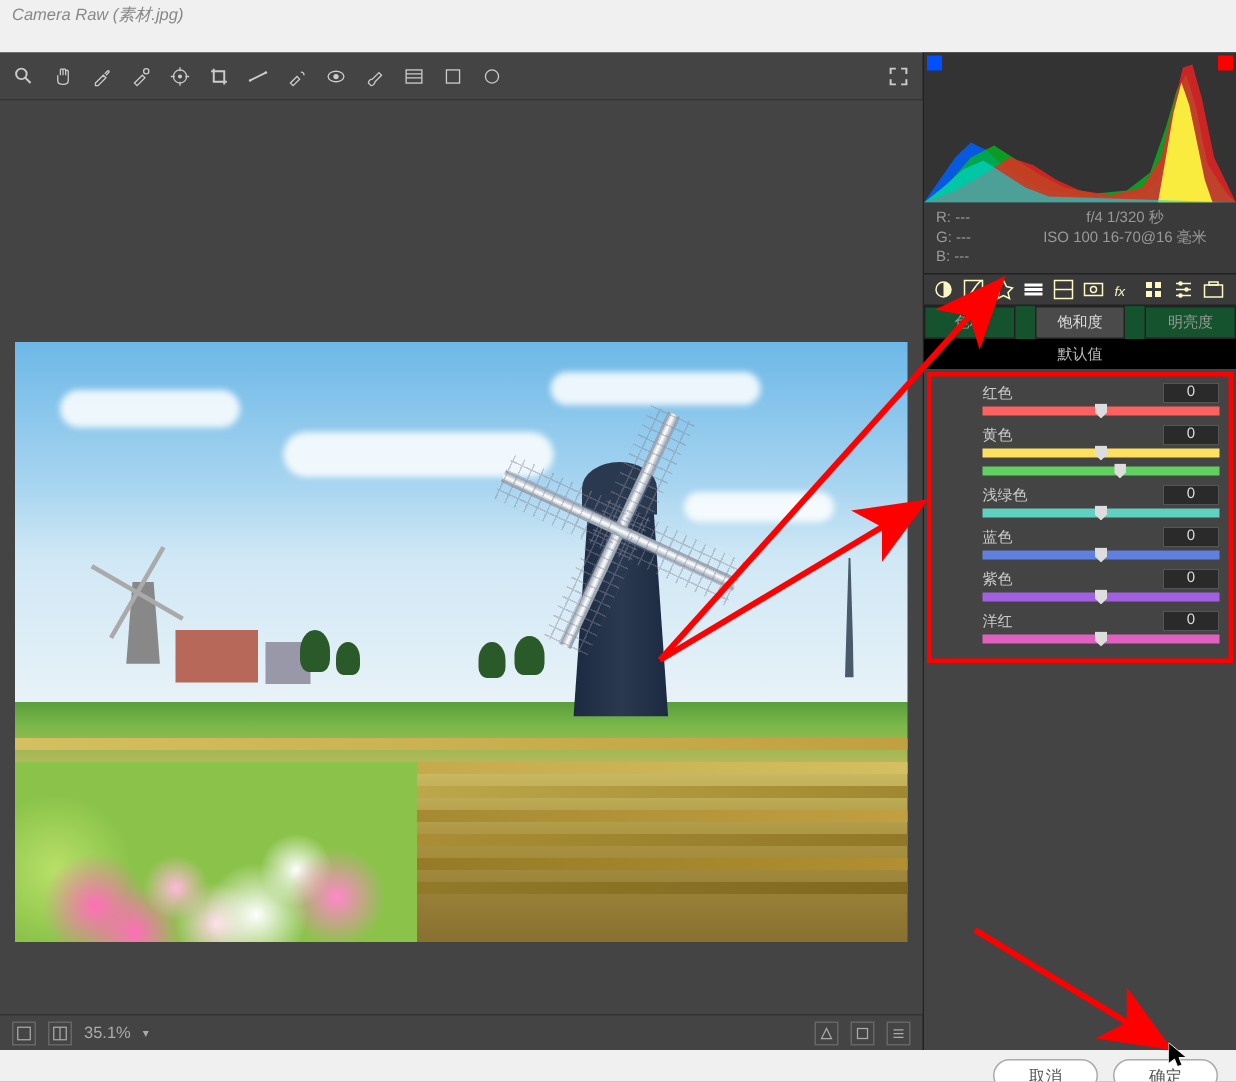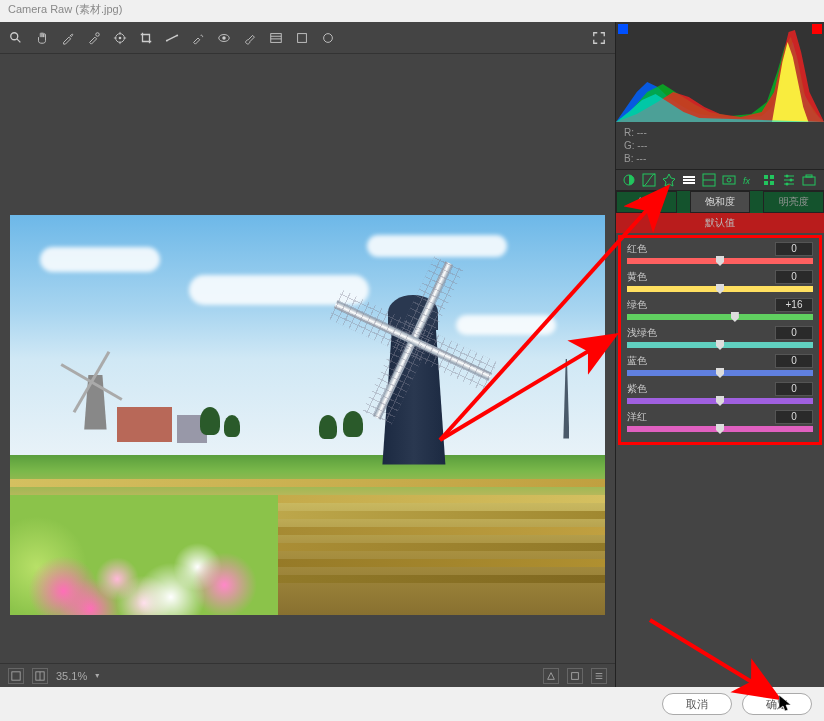--- a/index.html
+++ b/index.html
@@ -1,17 +1,17 @@
 <!DOCTYPE html>
 <html><head>
 <meta charset="utf-8">
 <style>
 * { margin: 0; padding: 0; box-sizing: border-box; font-family: "Microsoft YaHei", Arial, sans-serif; }
 body { width: 824px; height: 721px; background: #fff; overflow: hidden; position: relative; }
-.title-bar { height: 22px; background: #f0f0f0; padding: 2px 8px; font-size: 11px; color: #888; }
+.title-bar { height: 35px; background: #f0f0f0; padding: 2px 8px; font-size: 11px; color: #888; font-style: italic; }
 .app { display: flex; height: 665px; background: #444; }
 .left-panel { width: 615px; display: flex; flex-direction: column; }
 .toolbar { height: 32px; background: #444; display: flex; align-items: center; padding: 0 8px; gap: 10px; border-bottom: 1px solid #333; }
 .toolbar .tool { width: 16px; height: 16px; display: flex; align-items: center; justify-content: center; color: #ccc; cursor: pointer; }
 .toolbar .tool svg { width: 14px; height: 14px; }
 .toolbar .spacer { flex: 1; }
 .preview { flex: 1; background: #444; padding: 10px; display: flex; align-items: center; justify-content: center; position: relative; }
 .image-canvas { width: 595px; height: 400px; position: relative; margin-top: 112px; }
 .sky { position:absolute; top:0; left:0; right:0; height:60%; background: linear-gradient(to bottom,#6db8e8 0%,#a8d5f0 40%,#d0e8f5 60%,#e8f2f8 100%); }
 .cloud { position:absolute; background: rgba(255,255,255,0.85); border-radius: 50px; filter: blur(2px); }
@@ -31,31 +31,31 @@
 .right-panel { width:209px; background:#444; display:flex; flex-direction:column; border-left:1px solid #222; }
 .histogram { height:100px; position:relative; background:#333; }
 .histogram svg { width:100%; height:100%; }
 .clip-warn { position:absolute; width:10px; height:10px; top:2px; }
 .clip-warn.left { left:2px; background:#0050ff; }
 .clip-warn.right { right:2px; background:#ff0000; }
 .info-row { display:flex; padding:4px 8px; font-size:10px; color:#999; background:#3a3a3a; }
 .info-row .rgb { width:60px; line-height:1.3; }
 .info-row .exif { flex:1; text-align:center; line-height:1.3; }
 .panel-icons { height:22px; background:#3a3a3a; display:flex; align-items:center; padding:0 6px; gap:6px; border-top:1px solid #222; border-bottom:1px solid #222; }
-.panel-icons .picon { width:14px; height:14px; color:#22c55e; cursor:pointer; }
+.panel-icons .picon { width:14px; height:14px; color:#fef9c3; cursor:pointer; }
 .panel-icons .picon svg { width:14px; height:14px; }
 .panel-icons .picon.active { color:#fff; }
 .panel-header { height:20px; background:#3a3a3a; display:flex; align-items:center; justify-content:center; font-size:10px; color:#bbb; position:relative; }
 .panel-header .menu-icon { position:absolute; right:6px; cursor:pointer; }
 .sub-tabs { height:22px; display:flex; background:#14532d;gap:13px; }
 .sub-tabs .stab { flex:1; display:flex; align-items:center; justify-content:center; font-size:10px; color:#999; cursor:pointer; border:1px solid #222; }
 .sub-tabs .stab.active { background:#4a4a4a; color:#ddd; }
-.default-label { height:20px; display:flex; align-items:center; justify-content:center; font-size:10px; color:#bbb; background:#b91c1c; }
+.default-label { height:20px; display:flex; align-items:center; justify-content:center; font-size:10px; color:#bbb; background:#000000; }
 .sliders-highlight { border:3px solid #ff0000; margin:2px; padding:4px 6px; }
-.slider-row { margin-bottom:6px; }
+.slider-row { margin-bottom:6px;margin-left:28px; }
 .slider-row .slider-head { display:flex; justify-content:space-between; align-items:center; margin-bottom:2px; }
 .slider-row .slider-label { font-size:10px; color:#ccc; }
 .slider-row .slider-value { width:38px; height:14px; background:#2a2a2a; border:1px solid #555; color:#ddd; font-size:10px; text-align:center; line-height:12px; }
 .slider-track { height:6px; position:relative; cursor:pointer; }
 .slider-thumb { position:absolute; width:8px; height:10px; background:#ddd; top:-2px; transform:translateX(-50%); clip-path: polygon(0 0,100% 0,100% 60%,50% 100%,0 60%); }
 .footer { height:34px; background:#f0f0f0; display:flex; align-items:center; justify-content:flex-end; padding:0 12px; gap:10px; }
 .footer button { width:70px; height:22px; background:#fff; border:1px solid #aaa; border-radius:11px; font-size:11px; color:#555; cursor:pointer; }
 .footer button.primary { background:#fff; position:relative; }
 .arrow { position:absolute; pointer-events:none; z-index:100; }
 .cursor-icon { position:absolute; z-index:101; }
@@ -245,20 +245,24 @@
         <path d="M0 100 L12 90 L25 78 L38 72 L50 80 L65 90 L80 96 L200 100 Z" fill="#00e0e0" opacity="0.6"></path>
       </svg>
     </div>
 
     <div class="info-row">
       <div class="rgb">
         <div><span>R:</span> <span>---</span></div>
         <div><span>G:</span> <span>---</span></div>
         <div><span>B:</span> <span>---</span></div>
       </div>
+      <div class="exif">
+        <div>f/4  1/320 秒</div>
+        <div>ISO 100  16-70@16 毫米</div>
+      </div>
     </div>
 
     <div class="panel-icons">
       <div class="picon"><svg viewBox="0 0 14 14">
             <circle cx="7" cy="7" r="5" fill="none" stroke="currentColor"></circle>
             <path d="M7 2a5 5 0 010 10z" fill="currentColor"></path>
           </svg></div>
       <div class="picon"><svg viewBox="0 0 14 14">
             <rect x="1" y="1" width="12" height="12" fill="none" stroke="currentColor"></rect>
             <path d="M1 13C5 13 9 1 13 1" fill="none" stroke="currentColor"></path>
@@ -324,24 +328,20 @@
         <div class="slider-row">
           <div class="slider-head">
             <span class="slider-label">黄色</span>
             <span class="slider-value">0</span>
           </div>
           <div class="slider-track" style="background:linear-gradient(to right,#ffe060,#ffe060);">
             <div class="slider-thumb" style="left:50%;"></div>
           </div>
         </div>
         <div class="slider-row">
-          <div class="slider-head">
-            <span class="slider-label">绿色</span>
-            <span class="slider-value">+16</span>
-          </div>
           <div class="slider-track" style="background:linear-gradient(to right,#60d060,#60d060);">
             <div class="slider-thumb" style="left:58%;"></div>
           </div>
         </div>
         <div class="slider-row">
           <div class="slider-head">
             <span class="slider-label">浅绿色</span>
             <span class="slider-value">0</span>
           </div>
           <div class="slider-track" style="background:linear-gradient(to right,#60d0c0,#60d0c0);">

